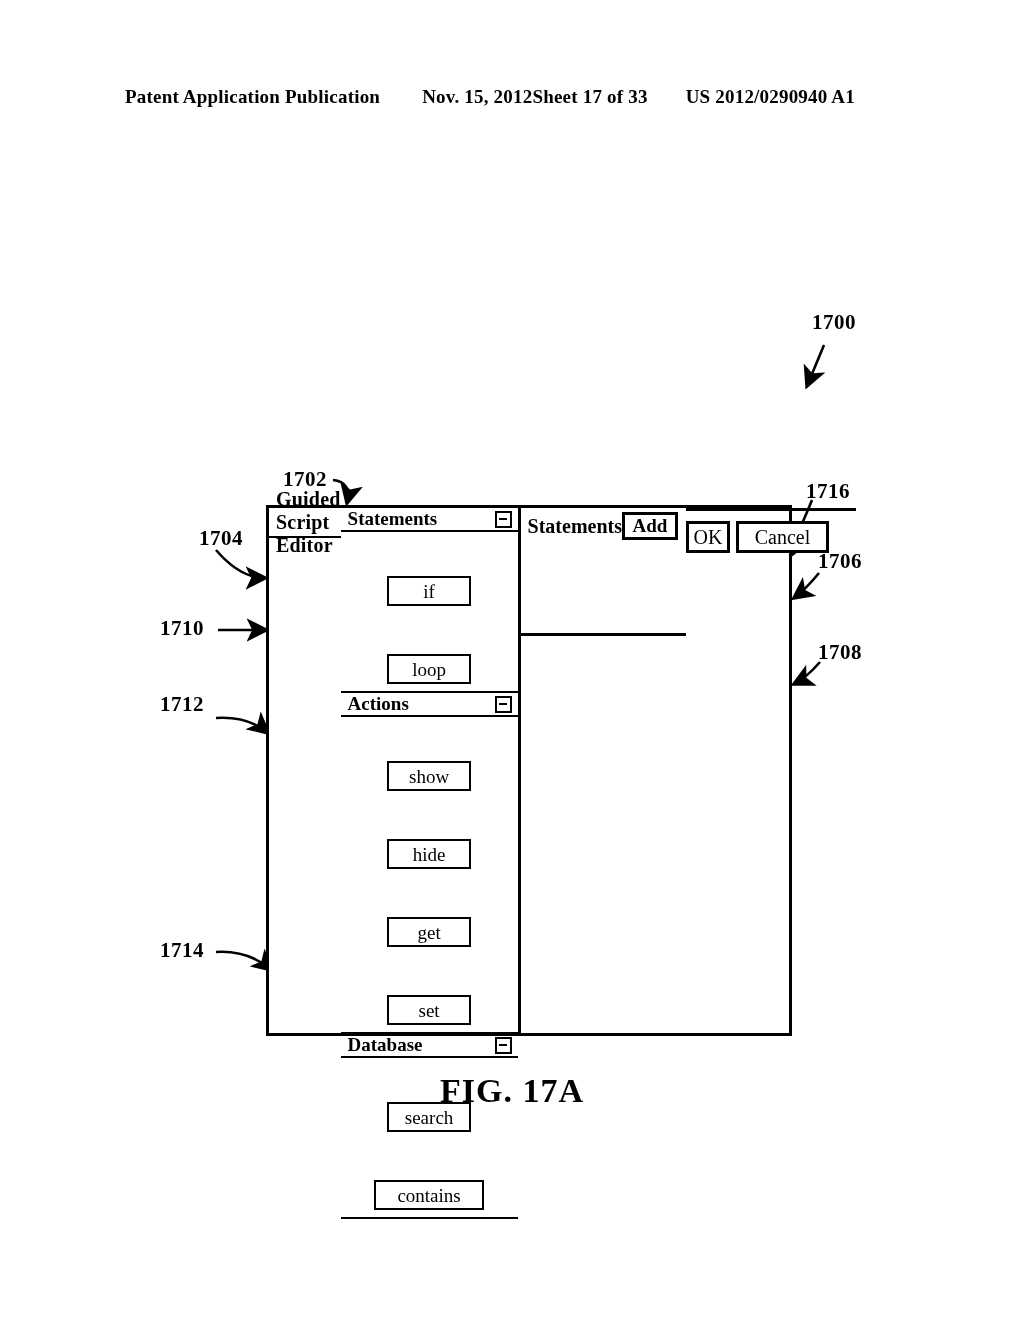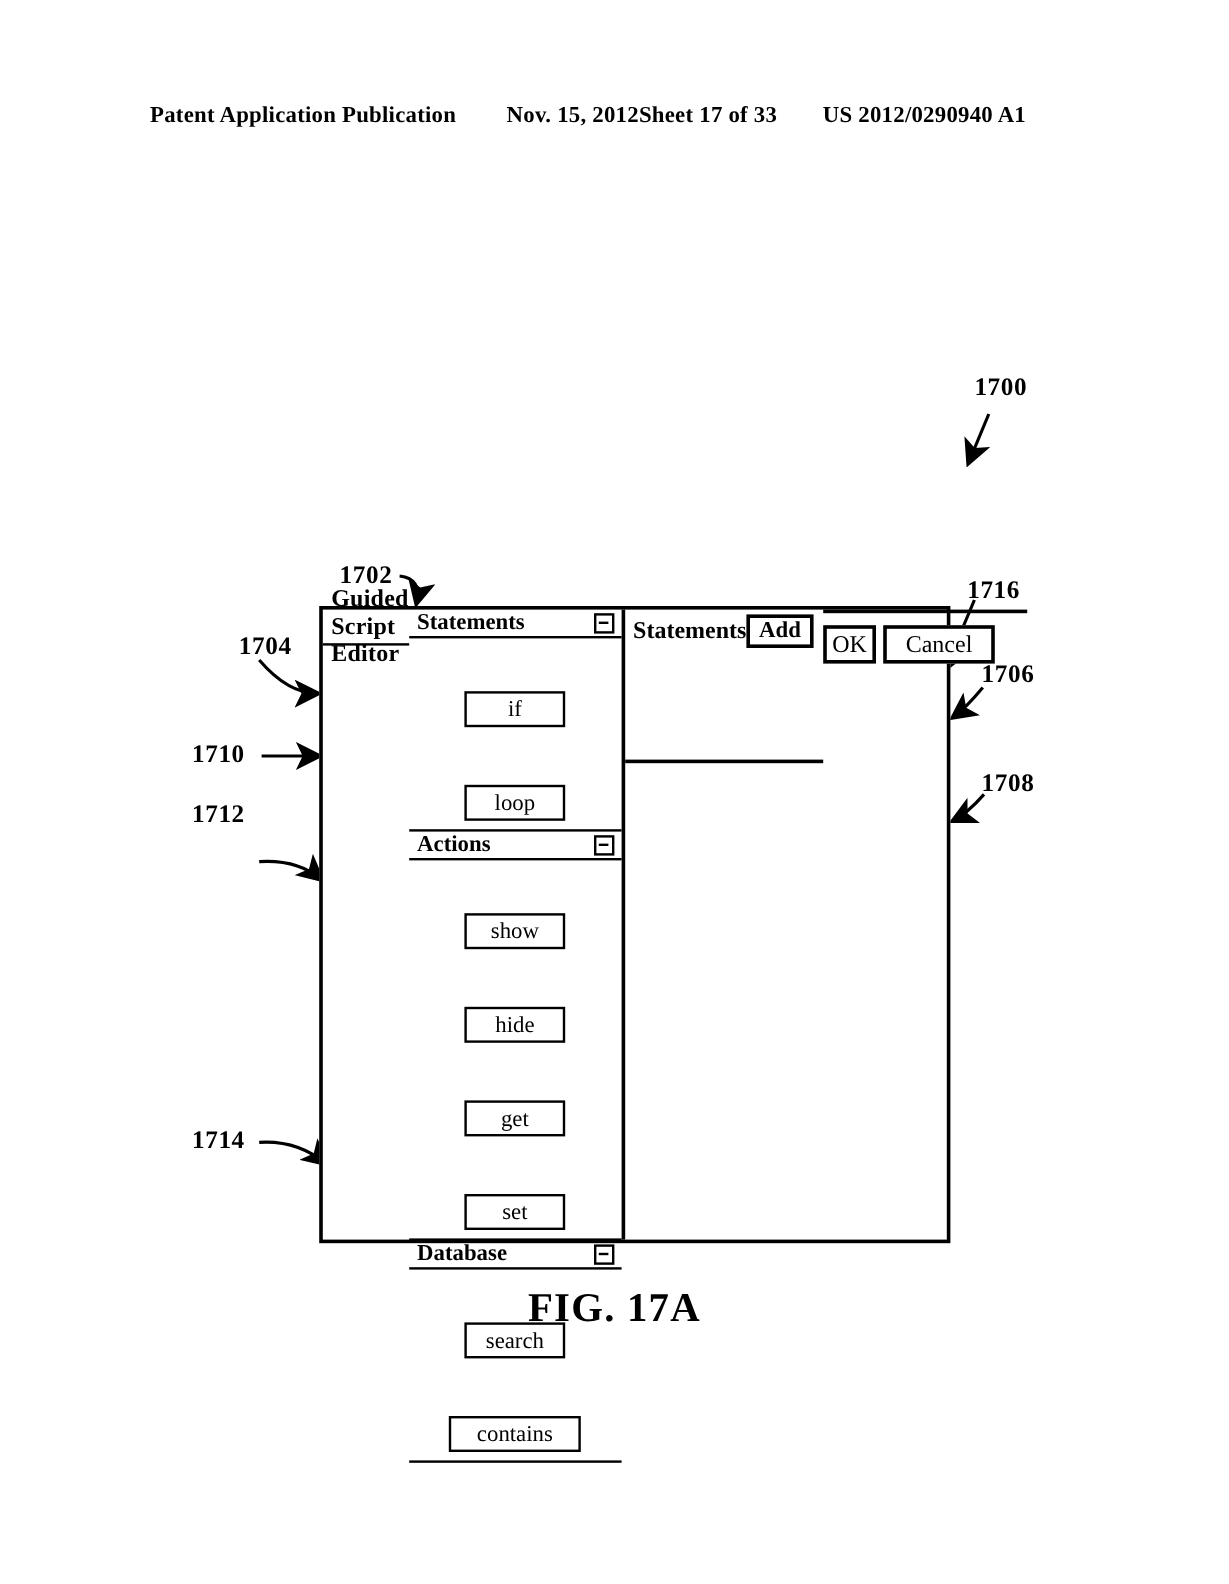--- a/index.html
+++ b/index.html
@@ -53,21 +53,21 @@
     font-size: 21px;
     letter-spacing: 0.5px;
     white-space: nowrap;
   }
   .ref-1700 { top: 310px; left: 812px; }
   .ref-1702 { top: 467px; left: 283px; }
   .ref-1704 { top: 526px; left: 199px; }
   .ref-1706 { top: 549px; left: 818px; }
   .ref-1708 { top: 640px; left: 818px; }
   .ref-1710 { top: 616px; left: 160px; }
-  .ref-1712 { top: 666px; left: 160px; text-align: center; }
+  .ref-1712 { top: 692px; left: 160px; text-align: center; }
   .ref-1714 { top: 938px; left: 160px; }
   .ref-1716 { top: 479px; left: 806px; }
 
   .leader-svg {
     position: absolute;
     top: 0; left: 0;
     width: 1024px;
     height: 1320px;
     pointer-events: none;
   }

